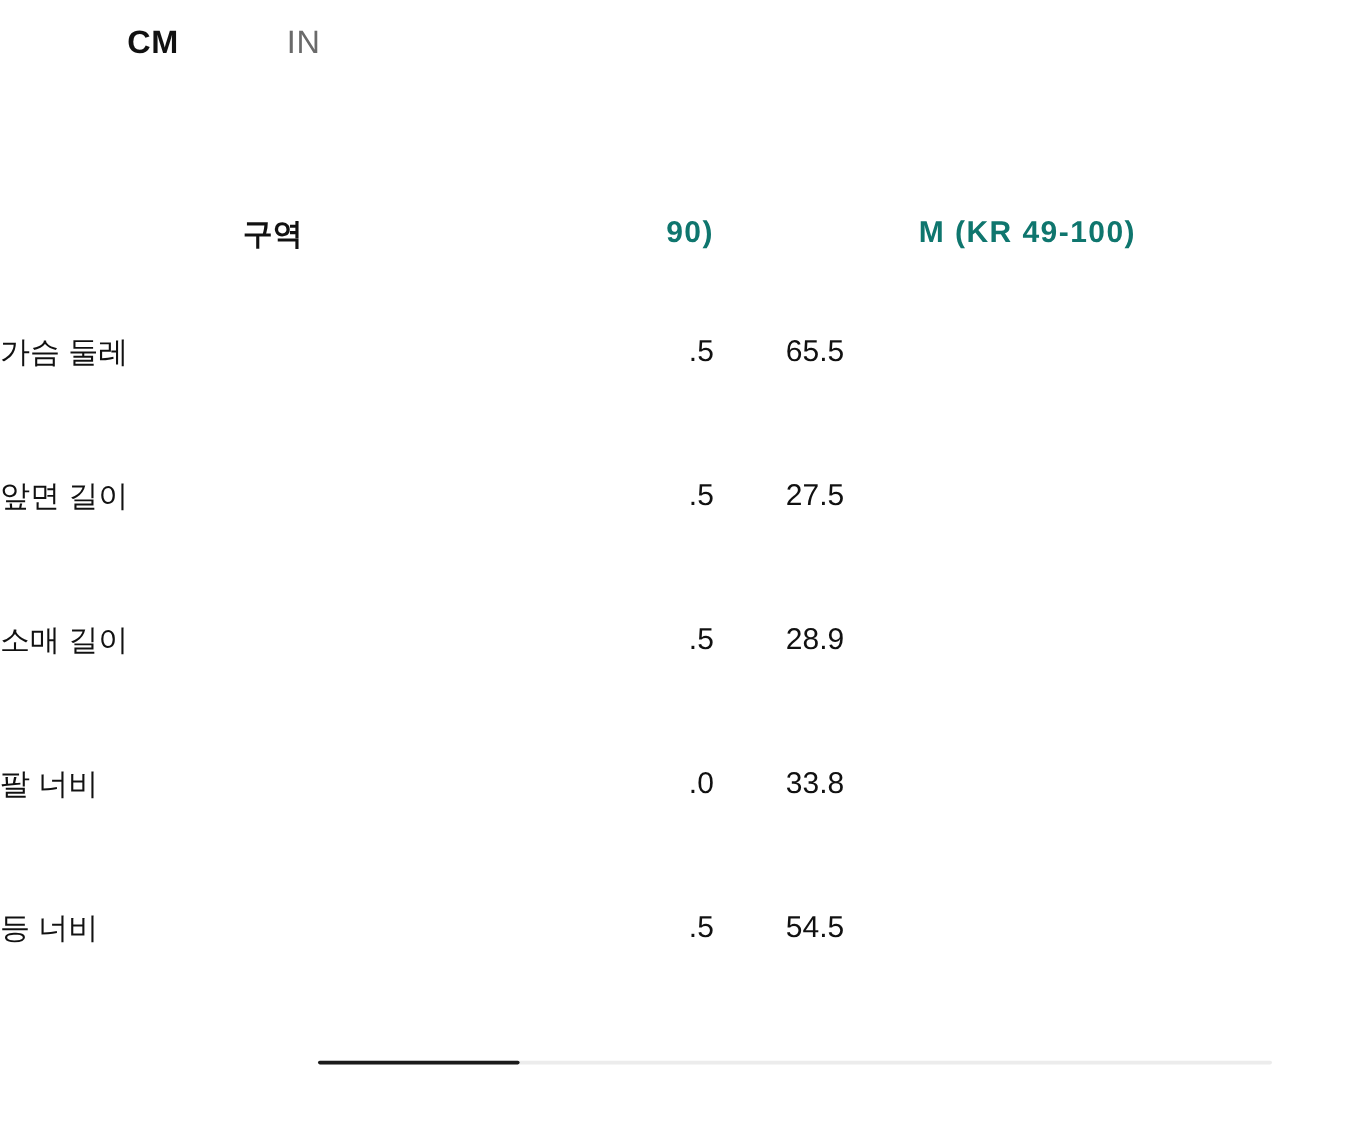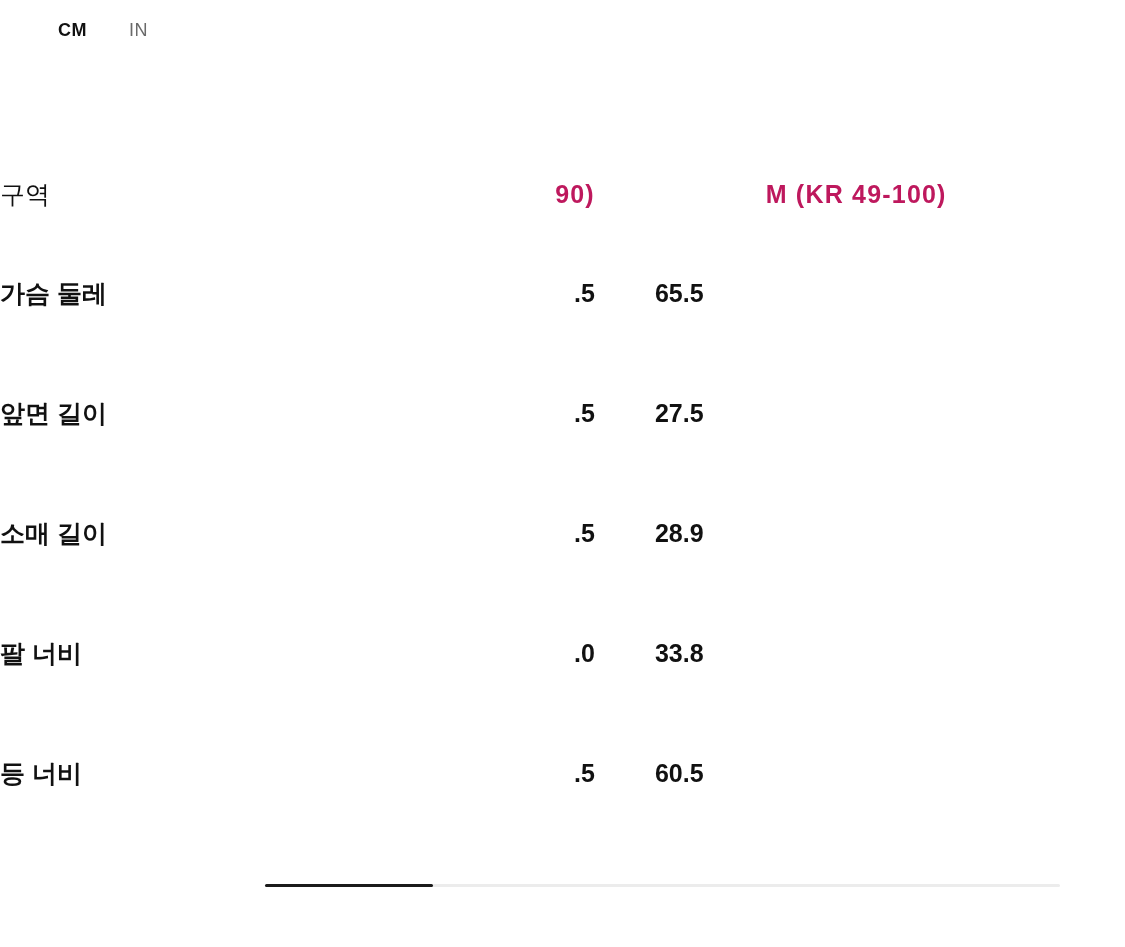--- a/index.html
+++ b/index.html
@@ -19,25 +19,26 @@
   
   .unit-tabs {
     position: absolute;
     top: 20px;
     left: 58px;
     display: flex;
     align-items: center;
     gap: 42px;
   }
   .unit-tab {
-    font-size: 18px;
+    font-size: 27px;
     letter-spacing: 0.5px;
     color: #6a6a6a;
     cursor: pointer;
     user-select: none;
+    margin-left: 48px;
   }
   .unit-tab.active {
     color: #111111;
     font-weight: 700;
   }
 
   
   .table-wrap {
     position: absolute;
     top: 155px;
@@ -57,33 +58,33 @@
 
   table.size-table th,
   table.size-table td {
     padding: 0;
     border: 0;
     height: 120px;
     vertical-align: middle;
   }
 
   th.region-head {
-    text-align: left;
+    text-align: right;
     padding-left: 58px;
     font-size: 25px;
-    font-weight: 400;
+    font-weight: 700;
     color: #111;
     white-space: nowrap;
   }
   th.size-head {
     text-align: center;
     font-size: 25px;
     font-weight: 700;
     letter-spacing: 1.2px;
-    color: #be185d;
+    color: #0f766e;
     white-space: nowrap;
   }
   
   th.size-head.clipped,
   td.val.clipped {
     text-align: right;
     padding-right: 60px;
   }
 
   td.region {
@@ -99,21 +100,21 @@
     color: #111;
     white-space: nowrap;
   }
   td.val.last {
     text-align: right;
     padding-right: 63px;
   }
 
   
   tr.head-row th { height: 78px; }
-  tr.data-row td { height: 120px; font-weight: bold; }
+  tr.data-row td { height: 120px; }
 
   
   .scrollbar {
     position: absolute;
     left: 265px;
     bottom: 60px;
     width: 795px;
     height: 3px;
     background: #ececec;
     border-radius: 2px;
@@ -173,21 +174,21 @@
       </tr>
       <tr class="data-row">
         <td class="region">팔 너비</td>
         <td class="val clipped">.0</td>
         <td class="val">33.8</td>
         <td class="val last">2</td>
       </tr>
       <tr class="data-row">
         <td class="region">등 너비</td>
         <td class="val clipped">.5</td>
-        <td class="val">60.5</td>
+        <td class="val">54.5</td>
         <td class="val last">5</td>
       </tr>
     </tbody>
   </table>
 </div>
 
 <div class="scrollbar">
   <div class="thumb"></div>
 </div>
 

